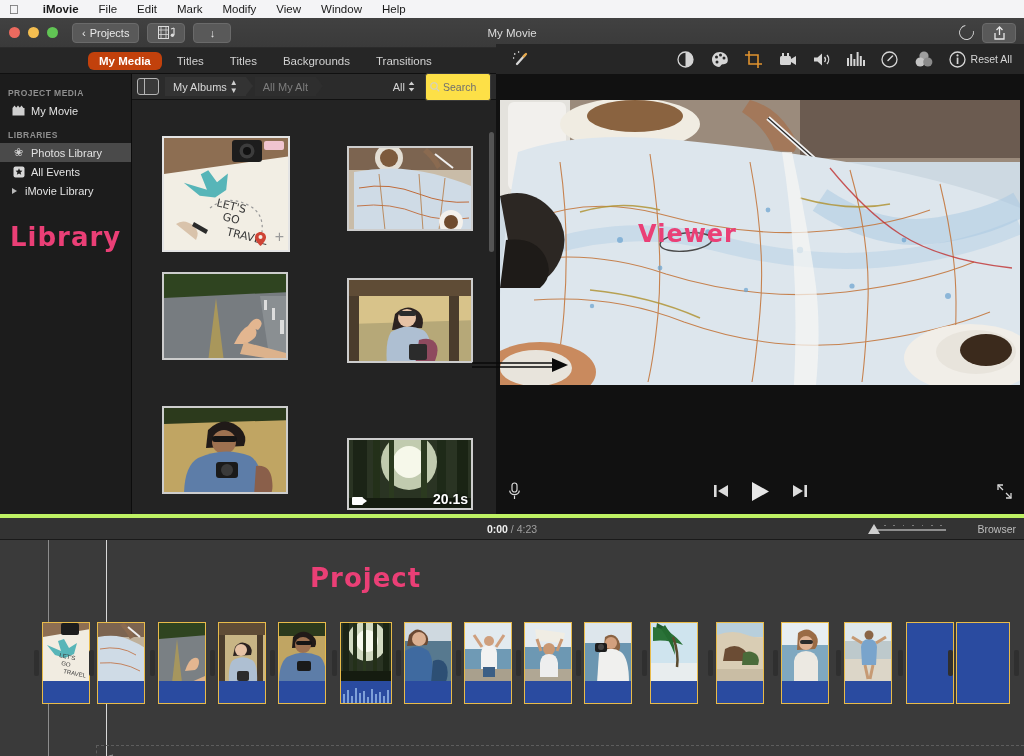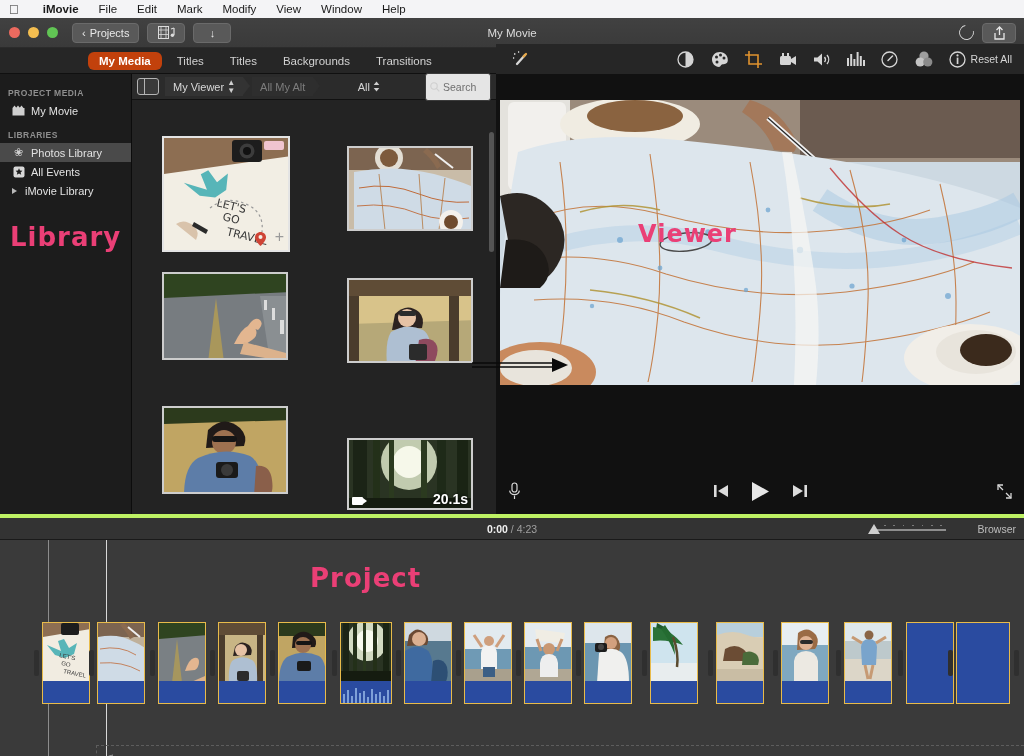--- a/index.html
+++ b/index.html
@@ -121,22 +121,22 @@
   .crumb.dim { color: #7d7d7d; background: #2e2e2e; }
   .crumb .chev-ud { font-size: 8px; line-height: 1; color: #cfcfcf; }
   .crumb:after {
     content: ""; position: absolute; right: -7px; top: 0;
     border-left: 7px solid #333; border-top: 9.5px solid transparent; border-bottom: 9.5px solid transparent;
     z-index: 2;
   }
   .crumb.dim:after { border-left-color: #2e2e2e; }
   .filter-sel { font-size: 11px; color: #d5d5d5; display: flex; align-items: center; gap: 3px; margin-left: auto; padding-right: 4px; }
   .searchbox {
-    width: 66px; height: 28px; background: #e5e5e5; border: 1px solid #3b3b3b; border-radius: 3px;
-    display: flex; align-items: center; gap: 3px; padding: 0 4px; overflow: hidden; margin-left: 35px;
+    width: 66px; height: 28px; background: #fde047; border: 1px solid #3b3b3b; border-radius: 3px;
+    display: flex; align-items: center; gap: 3px; padding: 0 4px; overflow: hidden;
   }
   .searchbox .ph { font-size: 10.5px; color: #6f6f6f; white-space: nowrap; }
 
   .thumbgrid { position: relative; height: 414px; }
   .thumb {
     position: absolute; background: #3a3a3a; border: 2px solid #cdcdcd;
     overflow: hidden;
   }
   .thumb.sel { border-color: #e4e4e4; }
   .thumb .art { position: absolute; inset: 0; }
@@ -327,21 +327,21 @@
     </div>
   </div>
 
   <div class="annot annot-library">Library</div>
 
   <div class="browser">
     <div class="browser-bar">
       <span class="panel-ico"></span>
       <div class="crumbs">
         <div class="crumb">
-          <span>My Viewer</span>
+          <span>My Albums</span>
           <span class="chev-ud">▲<br>▼</span>
         </div>
         <div class="crumb dim" style="margin-left:9px;">
           <span>All My Alt</span>
         </div>
       </div>
       <div class="filter-sel">
         <span>All</span>
         <svg width="7" height="11" viewBox="0 0 7 11">
           <path d="M3.5 0.5 L6.3 4 L0.7 4 Z" fill="#cfcfcf"></path>

